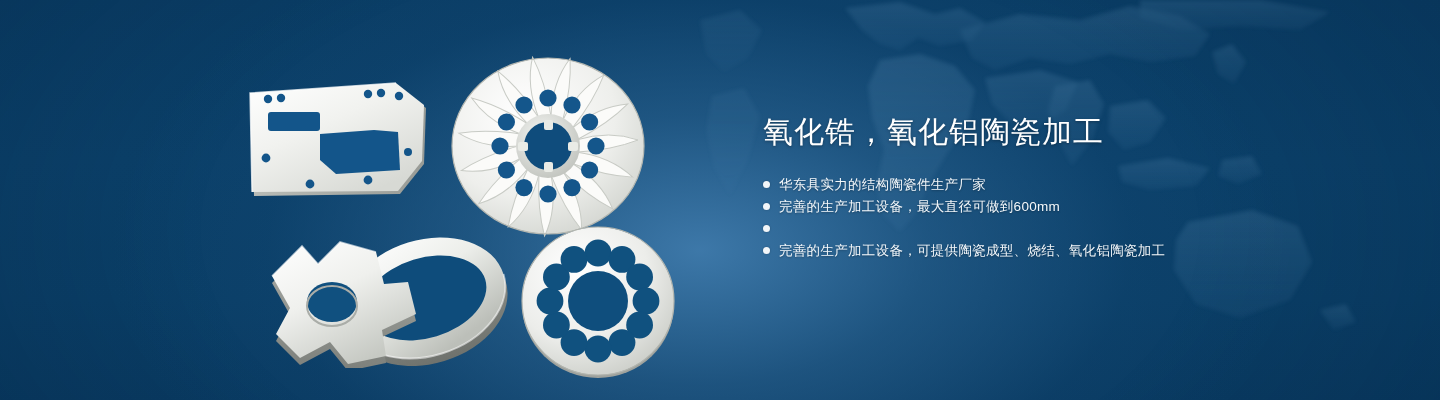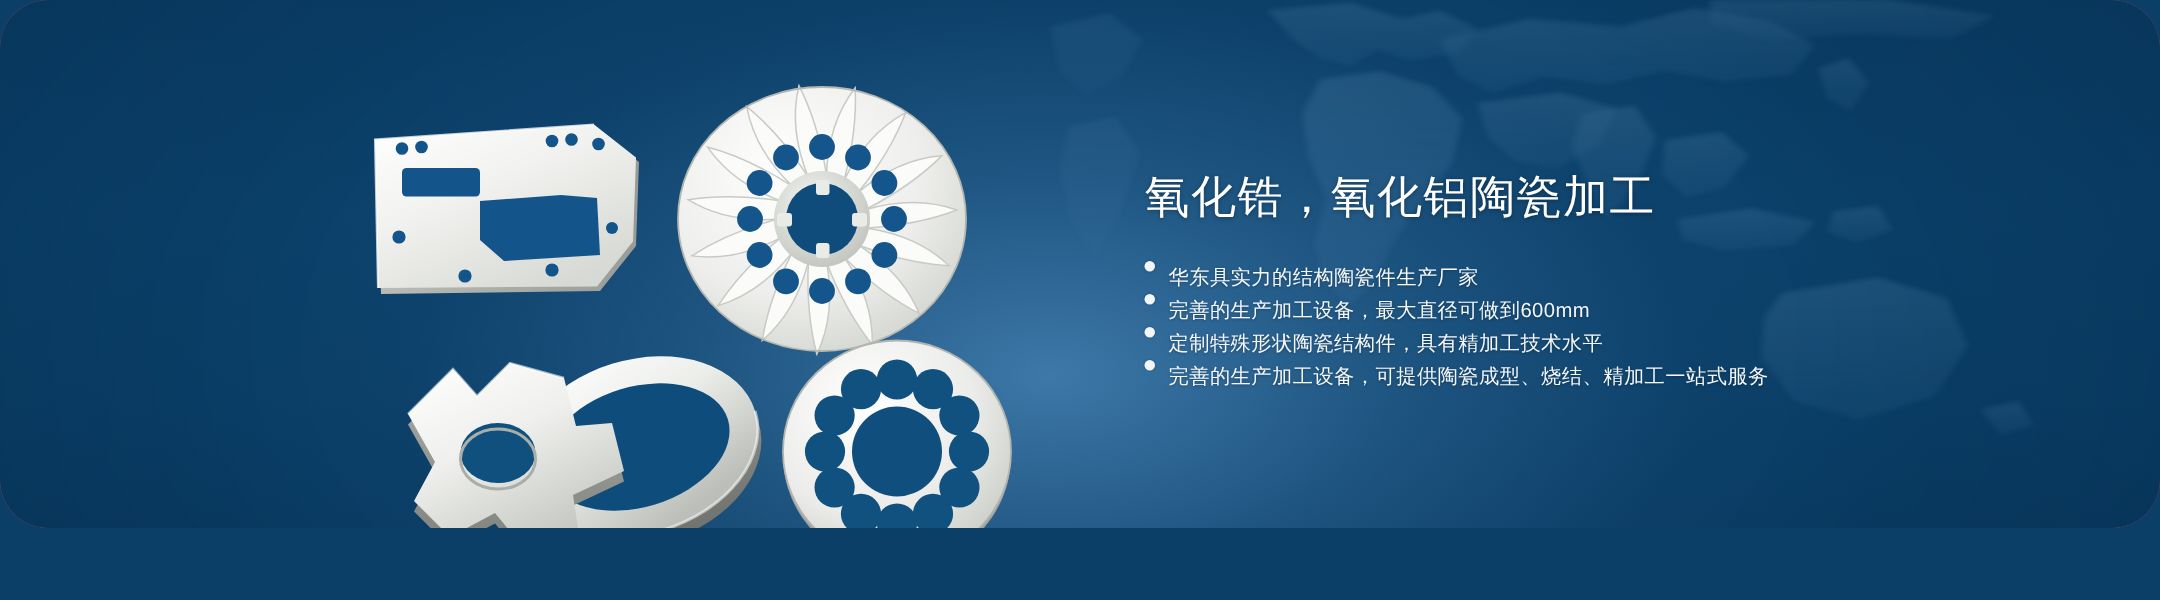--- a/index.html
+++ b/index.html
@@ -4,24 +4,23 @@
 <style>
   * { margin:0; padding:0; box-sizing:border-box; }
   html,body { width:1440px; height:400px; overflow:hidden; }
   body {
     font-family:"Liberation Sans","DejaVu Sans",sans-serif;
     background:#0b3f68;
   }
 
   #banner {
     position:relative;
-    width:1440px; height:352px;
+    width:1440px; height:400px;
     overflow:hidden;
     background:#ef4444;
-    border-radius:32px;
   }
 
   
   .bg-base {
     position:absolute; inset:0;
     background:
       radial-gradient(ellipse 720px 420px at 700px 250px,
         rgba(70,130,180,0.85) 0%,
         rgba(46,103,150,0.55) 32%,
         rgba(20,73,118,0.25) 60%,
@@ -56,21 +55,21 @@
     font-weight:400;
     text-shadow:0 1px 3px rgba(0,0,0,.35);
     white-space:nowrap;
   }
   .bullets {
     margin-top:22px;
     list-style:none;
   }
   .bullets li {
     display:flex;
-    align-items:flex-start;
+    align-items:center;
     height:21px;
     margin-bottom:1px;
   }
   .dot {
     width:7px; height:7px;
     border-radius:50%;
     background:#f2f6f9;
     flex:0 0 auto;
     margin-right:9px;
     box-shadow:0 0 2px rgba(0,0,0,.25);
@@ -334,23 +333,22 @@
       <li>
         <span class="dot"></span>
         <span class="btext">华东具实力的结构陶瓷件生产厂家</span>
       </li>
       <li>
         <span class="dot"></span>
         <span class="btext">完善的生产加工设备，最大直径可做到600mm</span>
       </li>
       <li>
         <span class="dot"></span>
-        <span class="btext">定制特殊形状陶瓷结构件，具有精加工技术水平</span>
       </li>
       <li>
         <span class="dot"></span>
-        <span class="btext">完善的生产加工设备，可提供陶瓷成型、烧结、精加工一站式服务</span>
+        <span class="btext">完善的生产加工设备，可提供陶瓷成型、烧结、氧化铝陶瓷加工</span>
       </li>
     </ul>
 
   </div>
 
 </div>
 
 </body></html>

